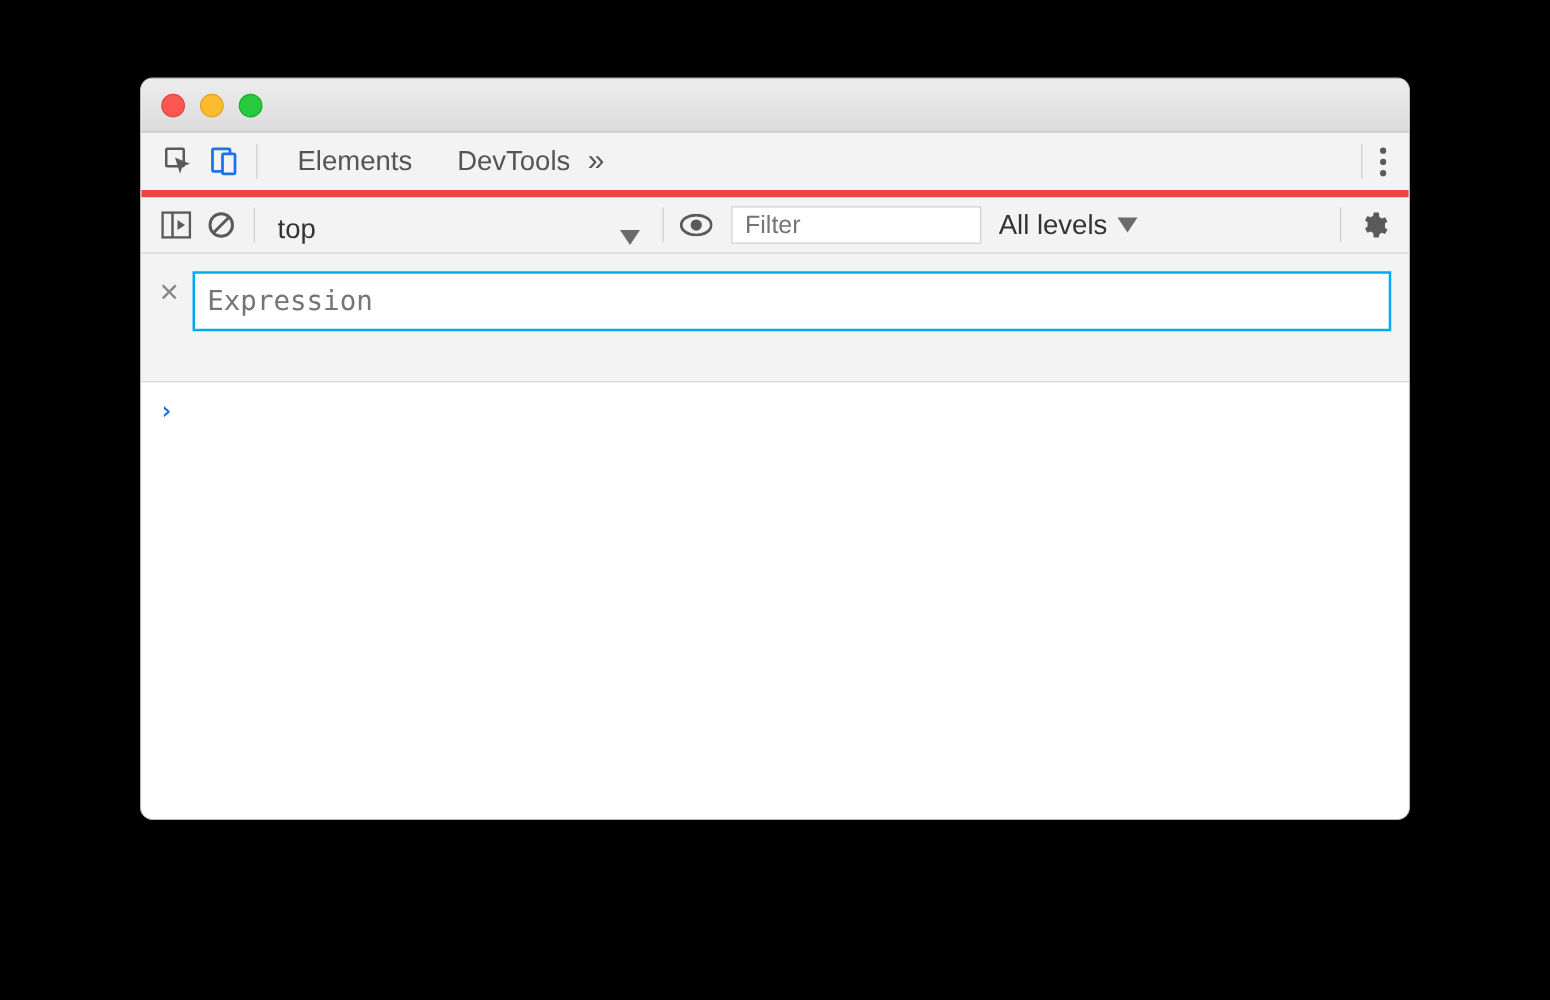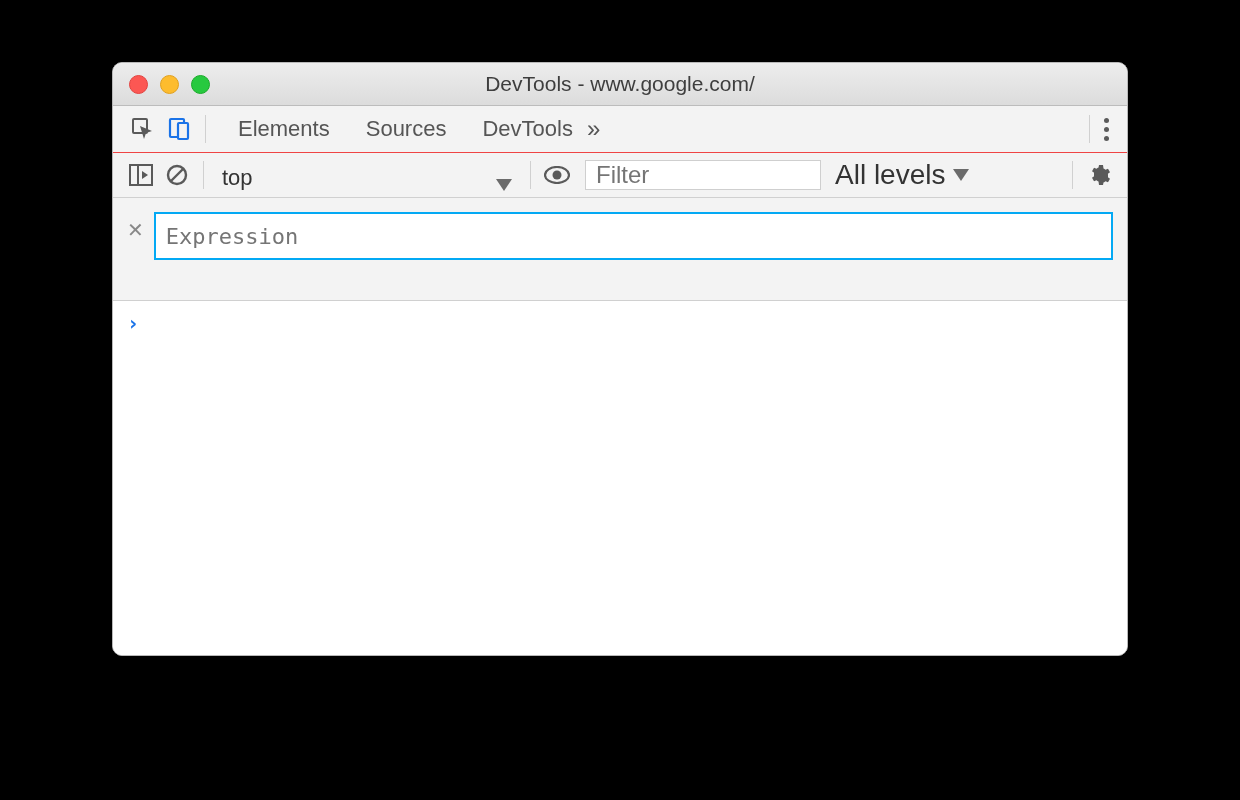--- a/index.html
+++ b/index.html
@@ -57,21 +57,21 @@
     text-align: center;
     font-size: 21px;
     color: #3e3e3e;
     font-weight: 400;
     pointer-events: none;
   }
   
   .tabsrow {
     height: 46px;
     background: #f3f3f3;
-    border-bottom: 1px solid #ef4444;
+    border-bottom: 6px solid #ef4444;
     display: flex;
     align-items: center;
     padding: 0 12px;
     gap: 0;
   }
   .icon-btn {
     display: inline-flex;
     align-items: center;
     justify-content: center;
     width: 36px;
@@ -148,35 +148,35 @@
     font-size: 22px;
     color: #333;
   }
   .tri-down {
     width: 0; height: 0;
     border-left: 8px solid transparent;
     border-right: 8px solid transparent;
     border-top: 12px solid #6b6b6b;
   }
   .filter {
-    width: 236px;
+    width: 200px;
     height: 30px;
     border: 1px solid #cfcfcf;
     background: #fff;
-    font-size: 24px;
+    font-size: 20px;
     color: #a21caf;
     padding: 2px 10px;
     box-sizing: border-box;
     margin: 0 10px;
   }
   .levels {
     display: flex;
     align-items: center;
     gap: 8px;
-    font-size: 28px;
+    font-size: 22px;
     color: #333;
     margin: 0 6px 0 4px;
   }
   
   .expr-area {
     background: #f3f3f3;
     border-bottom: 1px solid #d0d0d0;
     padding: 14px 14px 40px 14px;
     display: flex;
     align-items: flex-start;
@@ -216,41 +216,39 @@
 
 <div class="stage">
   <div class="window">
 
     <div class="titlebar">
       <div class="traffic">
         <div class="tl red"></div>
         <div class="tl yellow"></div>
         <div class="tl green"></div>
       </div>
-      <div class="title">DevTools - www.google.com/</div>
     </div>
 
     <div class="tabsrow">
       <div class="icon-btn">
         <svg width="24" height="24" viewBox="0 0 24 24" fill="none" stroke="#5a5a5a" stroke-width="2">
           <rect x="2" y="2" width="14" height="14" rx="1"></rect>
           <path d="M9 9 L21 14 L15 16 L13 22 Z" fill="#5a5a5a" stroke="none"></path>
         </svg>
       </div>
       <div class="icon-btn">
         <svg width="24" height="24" viewBox="0 0 24 24" fill="none" stroke="#1a73e8" stroke-width="2.2">
           <rect x="3" y="2" width="14" height="18" rx="1"></rect>
           <rect x="11" y="6" width="10" height="16" rx="1" fill="#f3f3f3"></rect>
         </svg>
       </div>
       <div class="vsep"></div>
 
       <div class="tabs">
         <div class="tab">Elements</div>
-        <div class="tab">Sources</div>
         <div class="tab">DevTools</div>
       </div>
 
       <div class="overflow">»</div>
       <div class="spacer"></div>
       <div class="vsep"></div>
       <div class="kebab">
         <span></span>
           <span></span>
           <span></span>

